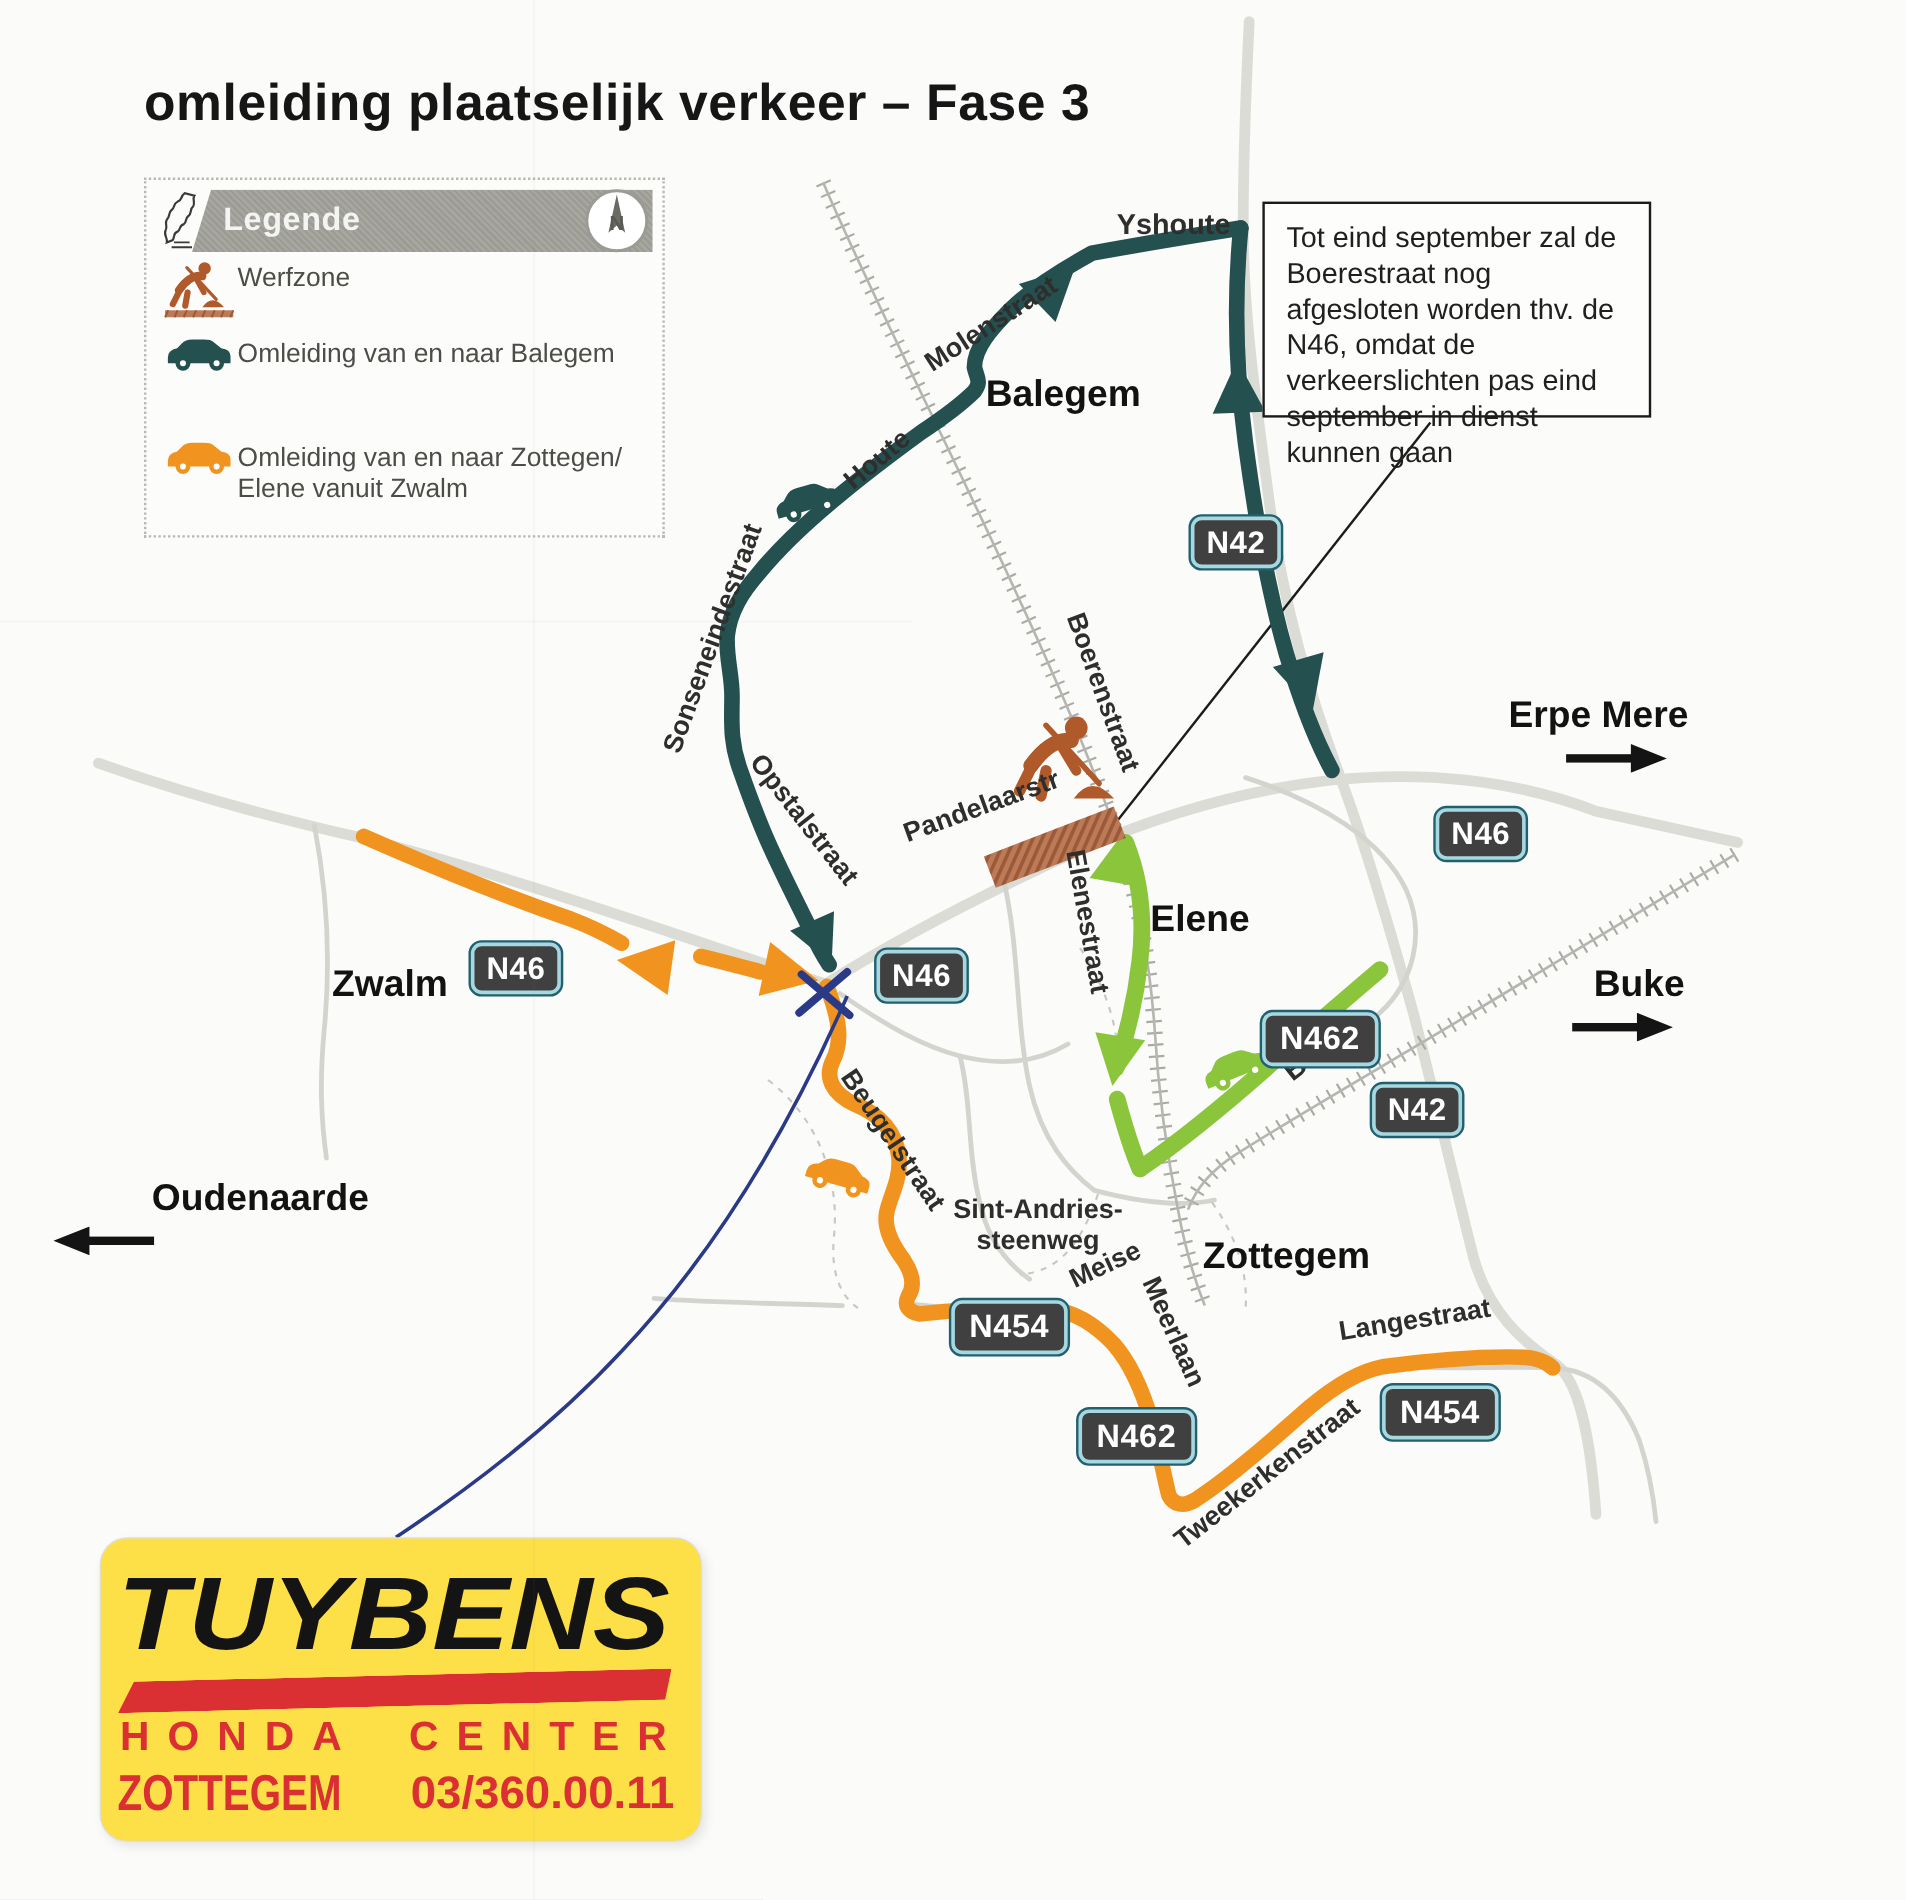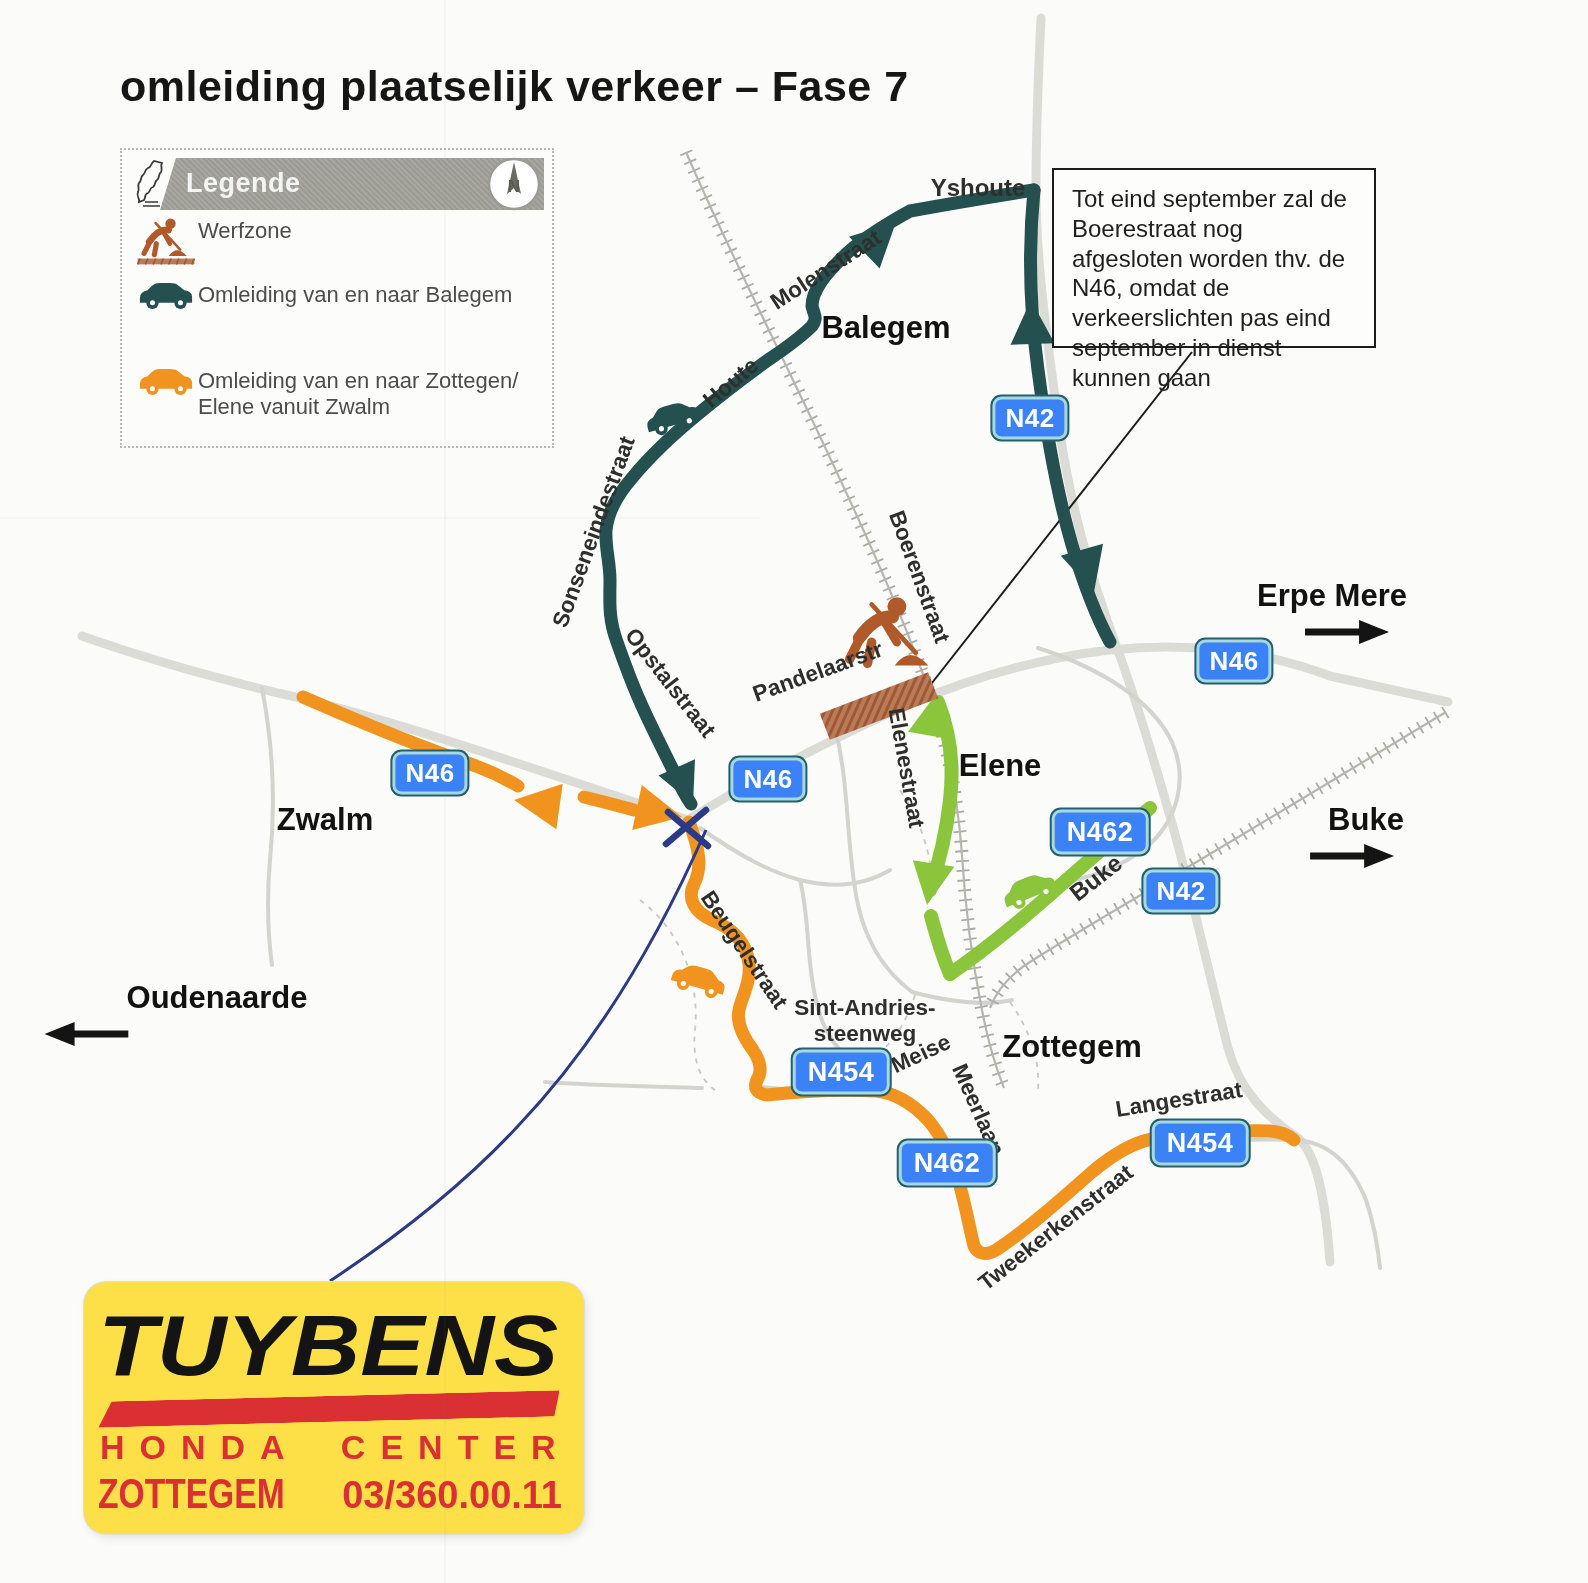--- a/index.html
+++ b/index.html
@@ -26,23 +26,23 @@
            font-size:24px;line-height:1.24;color:#1f1f1f;font-weight:500;}
   
   .street{position:absolute;white-space:nowrap;font-size:22.5px;font-weight:600;color:#2e2e2c;
           transform-origin:center;}
   .street2{position:absolute;text-align:center;font-size:22.5px;font-weight:600;color:#2e2e2c;line-height:1.15;}
   .town{position:absolute;white-space:nowrap;font-size:31px;font-weight:800;color:#121212;transform-origin:center;}
   .dir{position:absolute;text-align:center;}
   .dir .dlabel{font-size:31px;font-weight:800;color:#121212;white-space:nowrap;}
   .dir svg{display:block;margin:6px auto 0;}
   
-  .badge{position:absolute;transform:translate(-50%,-50%);background:#3b82f6;color:#fff;
+  .badge{position:absolute;transform:translate(-50%,-50%);background:#404040;color:#fff;
          border:3px solid #a7d8e0;box-shadow:0 0 0 2px #22606f;border-radius:9px;
-         font-weight:800;text-align:center;letter-spacing:.5px;}
+         font-weight:800;text-align:center;letter-spacing:.5px;margin-top:34px;}
   .badge.sz-s{font-size:26px;padding:3px 10px;}
   .badge.sz-m{font-size:27px;padding:4px 12px;}
   
   .sticker{position:absolute;left:84px;top:1282px;width:500px;height:252px;background:#fde047;
            border-radius:22px;box-shadow:0 0 0 1px #dedede,3px 4px 10px rgba(0,0,0,.10);}
   .brand{position:absolute;left:14px;top:14px;font-size:86px;font-weight:bold;font-style:italic;
          color:#141414;letter-spacing:0;transform:scaleX(1.12);transform-origin:left;white-space:nowrap;}
   .redbar{position:absolute;left:14px;top:114px;width:462px;height:26px;background:#da2f33;
           transform:rotate(-1.4deg);clip-path:polygon(14px 0,100% 0,calc(100% - 6px) 100%,0 100%);}
   .honda{position:absolute;left:16px;top:146px;font-size:34px;font-weight:700;color:#da2f33;
@@ -168,21 +168,21 @@
         <circle cx="45" cy="22" r="2.6" fill="#fff"></circle>
     </g>
 
     <path d="M706,830 C660,935 598,1042 518,1126 C466,1182 398,1236 330,1281" stroke="#2b3a86" stroke-width="3" fill="none"></path>
     <g stroke="#2b3a86" stroke-width="6.5" stroke-linecap="round">
       <path d="M668,812 L708,846"></path>
         <path d="M706,810 L666,844"></path>
     </g>
   </svg>
 
-  <div class="title">omleiding plaatselijk verkeer – Fase 7</div>
+  <div class="title">omleiding plaatselijk verkeer – Fase 3</div>
 
   <div class="legend">
     <div class="legend-bar"></div>
     <svg class="lion" viewBox="0 0 40 52">
       <path d="M24,3 C20,6 22,9 18,10 C14,12 16,15 13,17 C10,19 12,23 9,25 C7,28 10,31 8,34 C6,38 10,40 9,44 L14,42 C16,39 14,36 18,35 C21,33 19,30 23,29 C26,27 24,24 27,22 C30,20 28,16 31,14 C33,11 30,8 32,5 Z" fill="none" stroke="#3a3a38" stroke-width="1.8"></path>
       <path d="M15,44 L28,44 M13,48 L30,48" stroke="#3a3a38" stroke-width="1.6"></path>
     </svg>
     <div class="legend-title">Legende</div>
     <svg class="compass" viewBox="0 0 56 56">
       <circle cx="28" cy="28" r="25" fill="#ffffff" stroke="#9b9b95" stroke-width="2.5"></circle>

